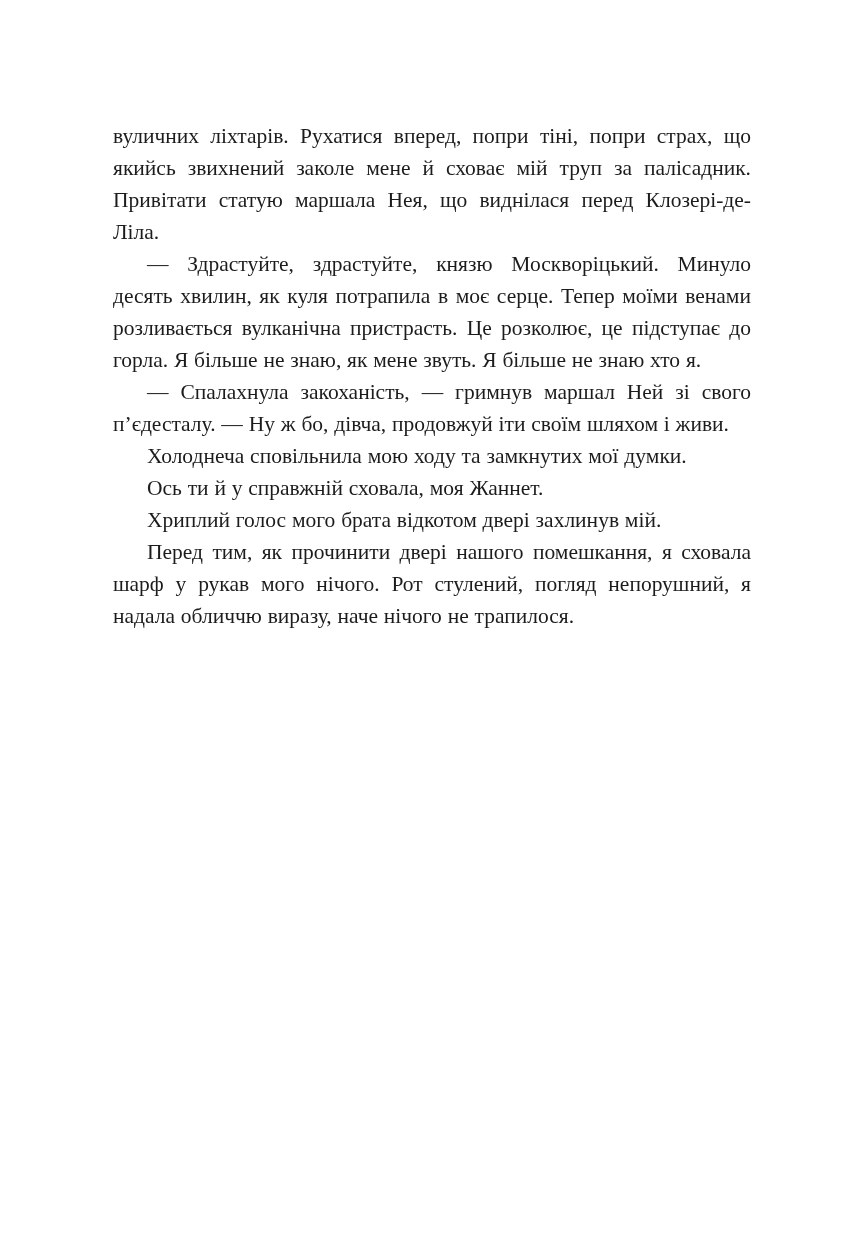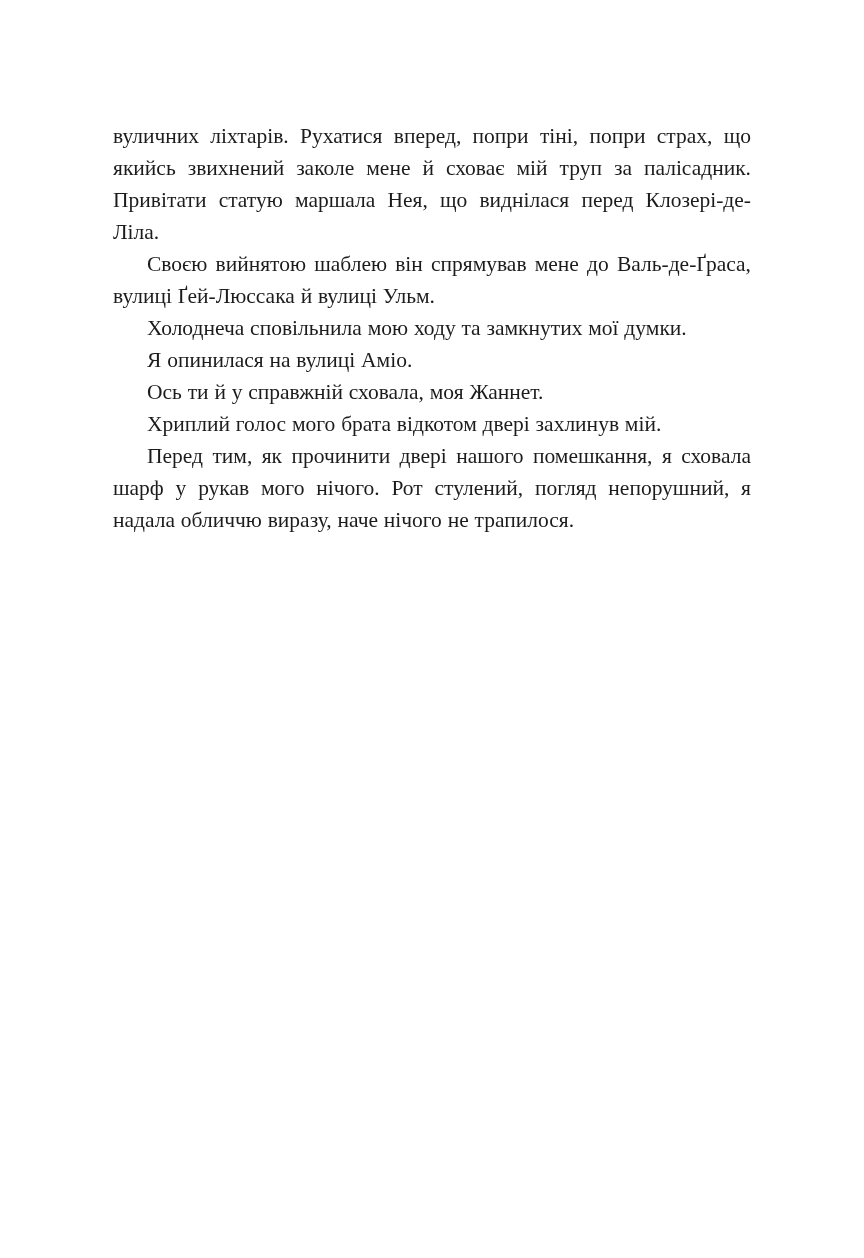--- a/index.html
+++ b/index.html
@@ -45,23 +45,23 @@
     color: #1c1c1c;
   }
 </style>
 </head>
 <body>
 
 <div class="book-page">
 
   <div class="text-block">
     <p class="no-indent">вуличних ліхтарів. Рухатися вперед, попри тіні, попри страх, що якийсь звихнений заколе мене й сховає мій труп за палісадник. Привітати статую маршала Нея, що виднілася перед Клозері-де-Ліла.</p>
-    <p>Своєю вийнятою шаблею він спрямував мене до Валь-де-Ґраса, вулиці Ґей-Люссака й вулиці Ульм.</p>
+    <p>— Здрастуйте, здрастуйте, князю Москворіцький. Минуло десять хвилин, як куля потрапила в моє серце. Тепер моїми венами розливається вулканічна пристрасть. Це розколює, це підступає до горла. Я більше не знаю, як мене звуть. Я більше не знаю хто я.</p>
+    <p>— Спалахнула закоханість, — гримнув маршал Ней зі свого п’єдесталу. — Ну ж бо, дівча, продовжуй іти своїм шляхом і живи.</p>
     <p>Холоднеча сповільнила мою ходу та замкнутих мої думки.</p>
-    <p>Я опинилася на вулиці Аміо.</p>
     <p>Ось ти й у справжній сховала, моя Жаннет.</p>
     <p>Хриплий голос мого брата відкотом двері захлинув мій.</p>
     <p>Перед тим, як прочинити двері нашого помешкання, я сховала шарф у рукав мого нічого. Рот стулений, погляд непорушний, я надала обличчю виразу, наче нічого не трапилося.</p>
   </div>
 
   <div class="page-number">16</div>
 
 </div>
 
 </body></html>

